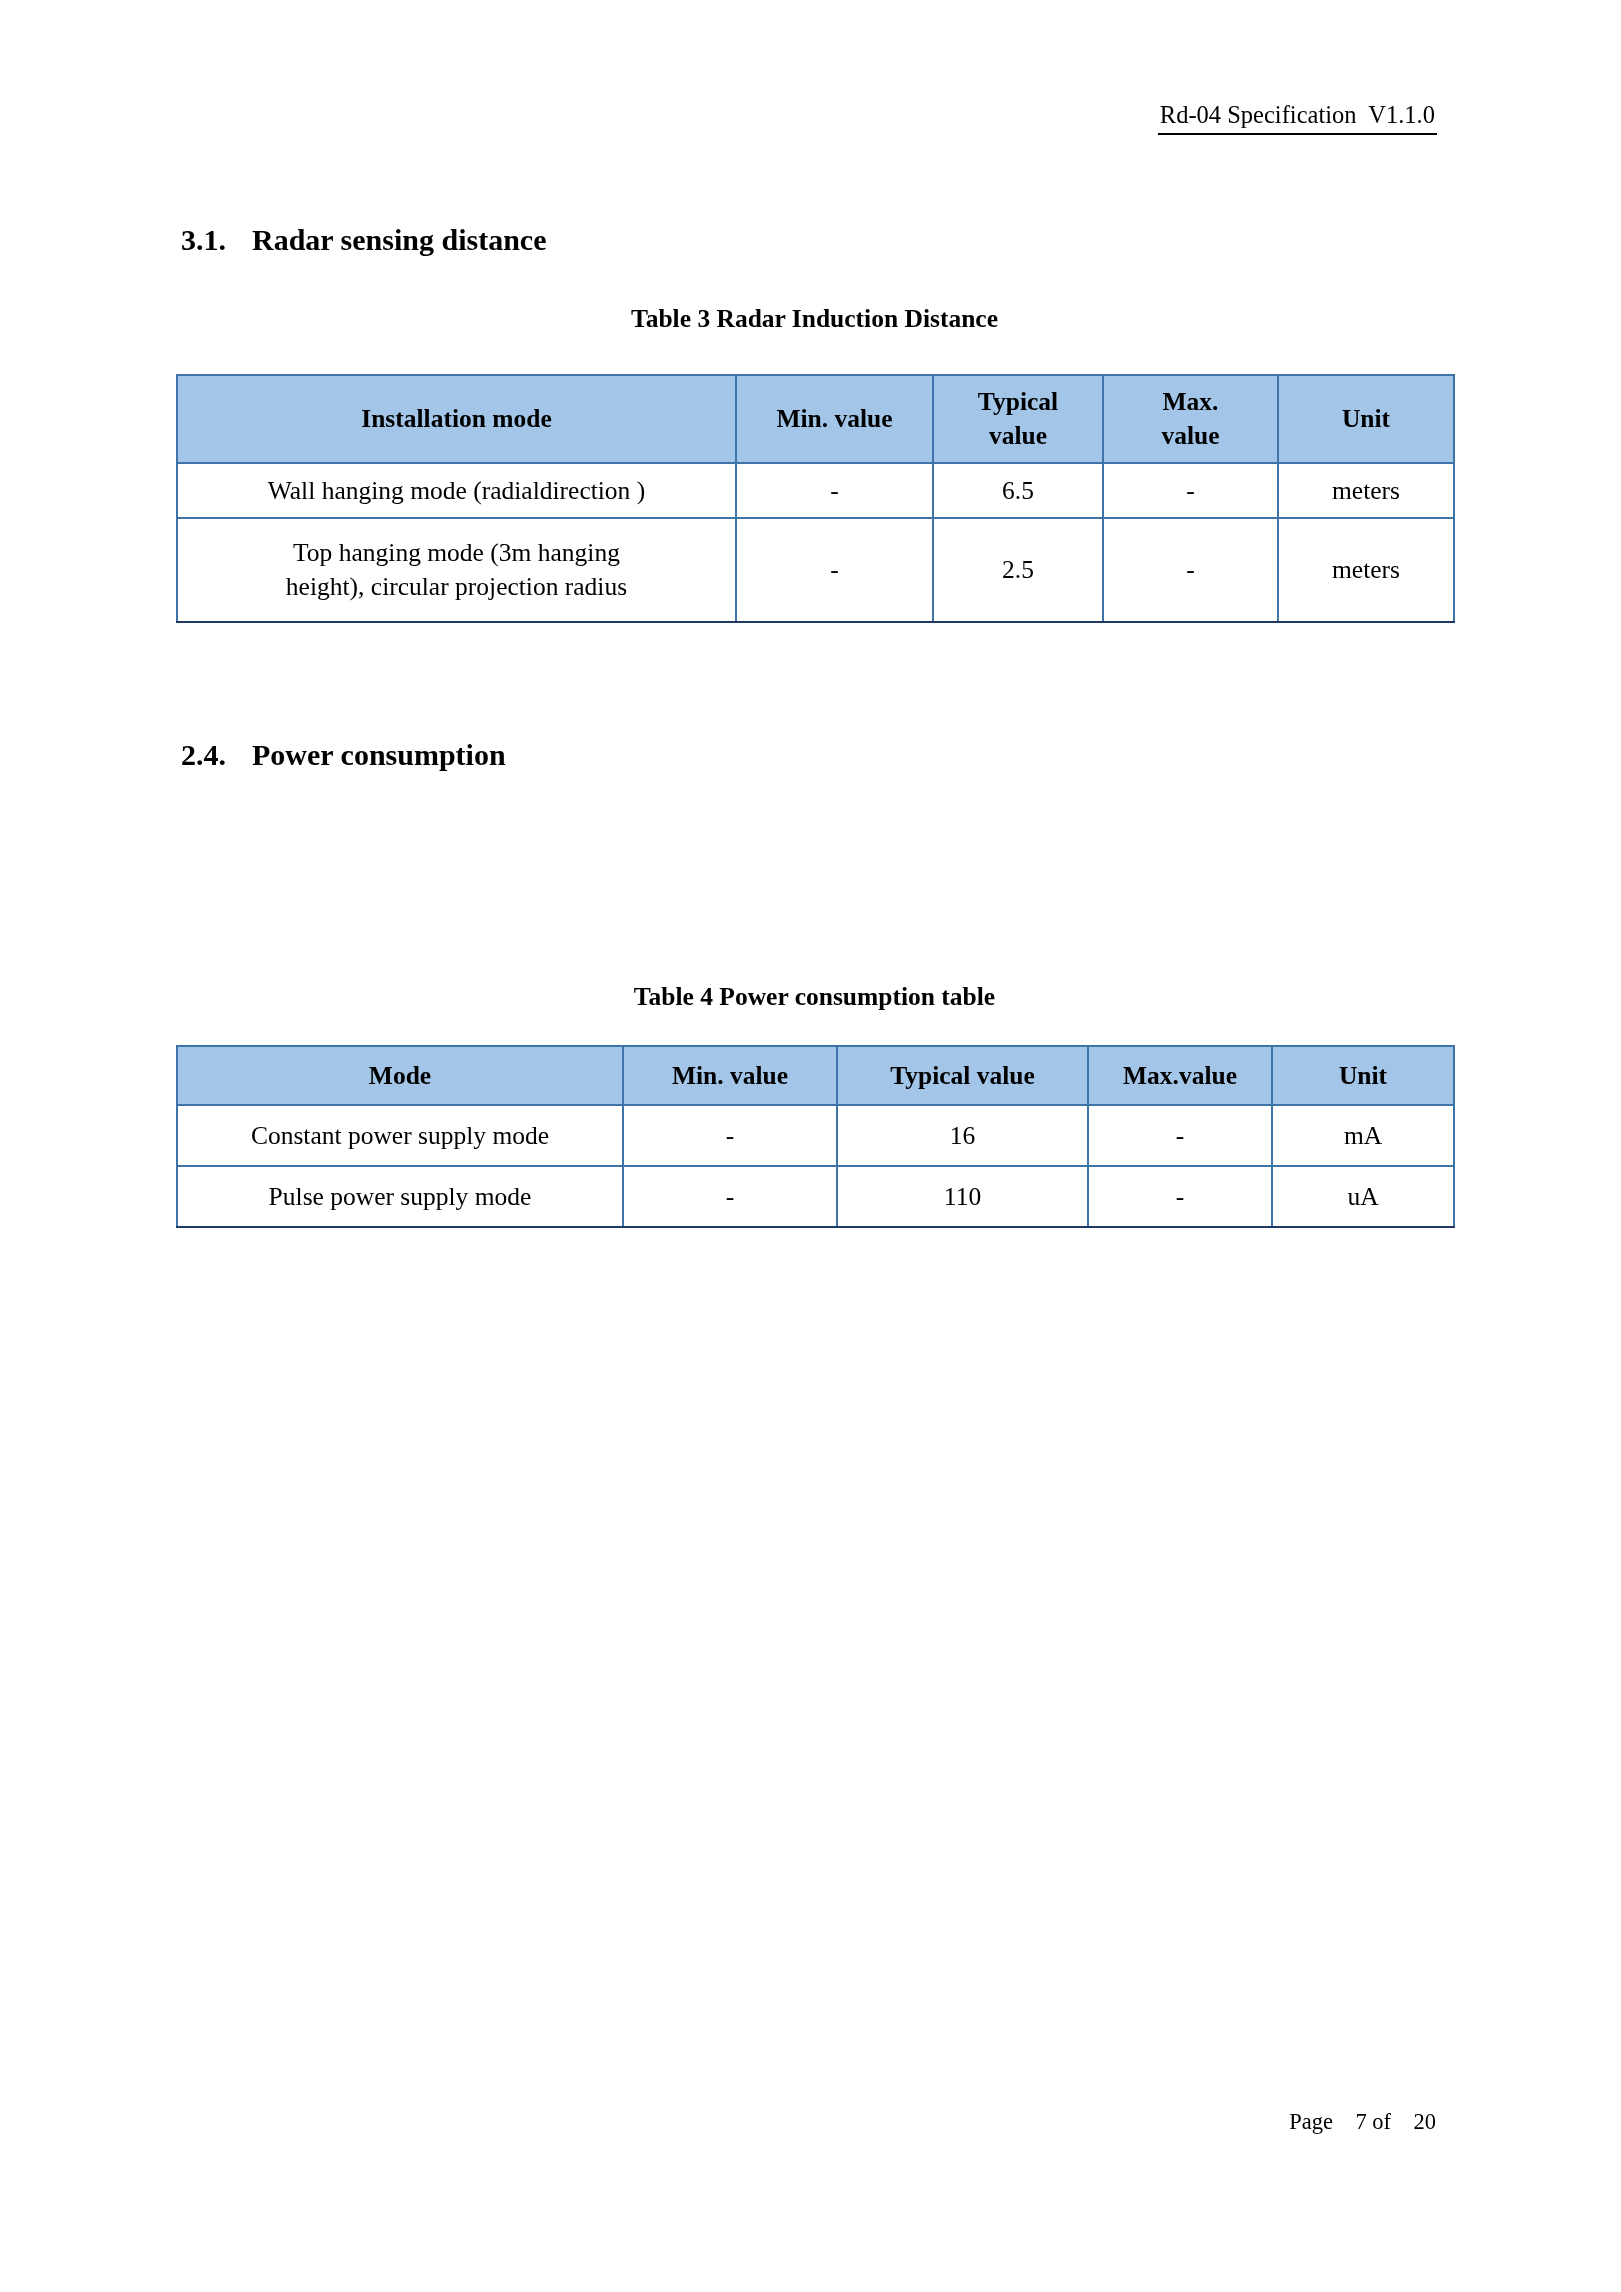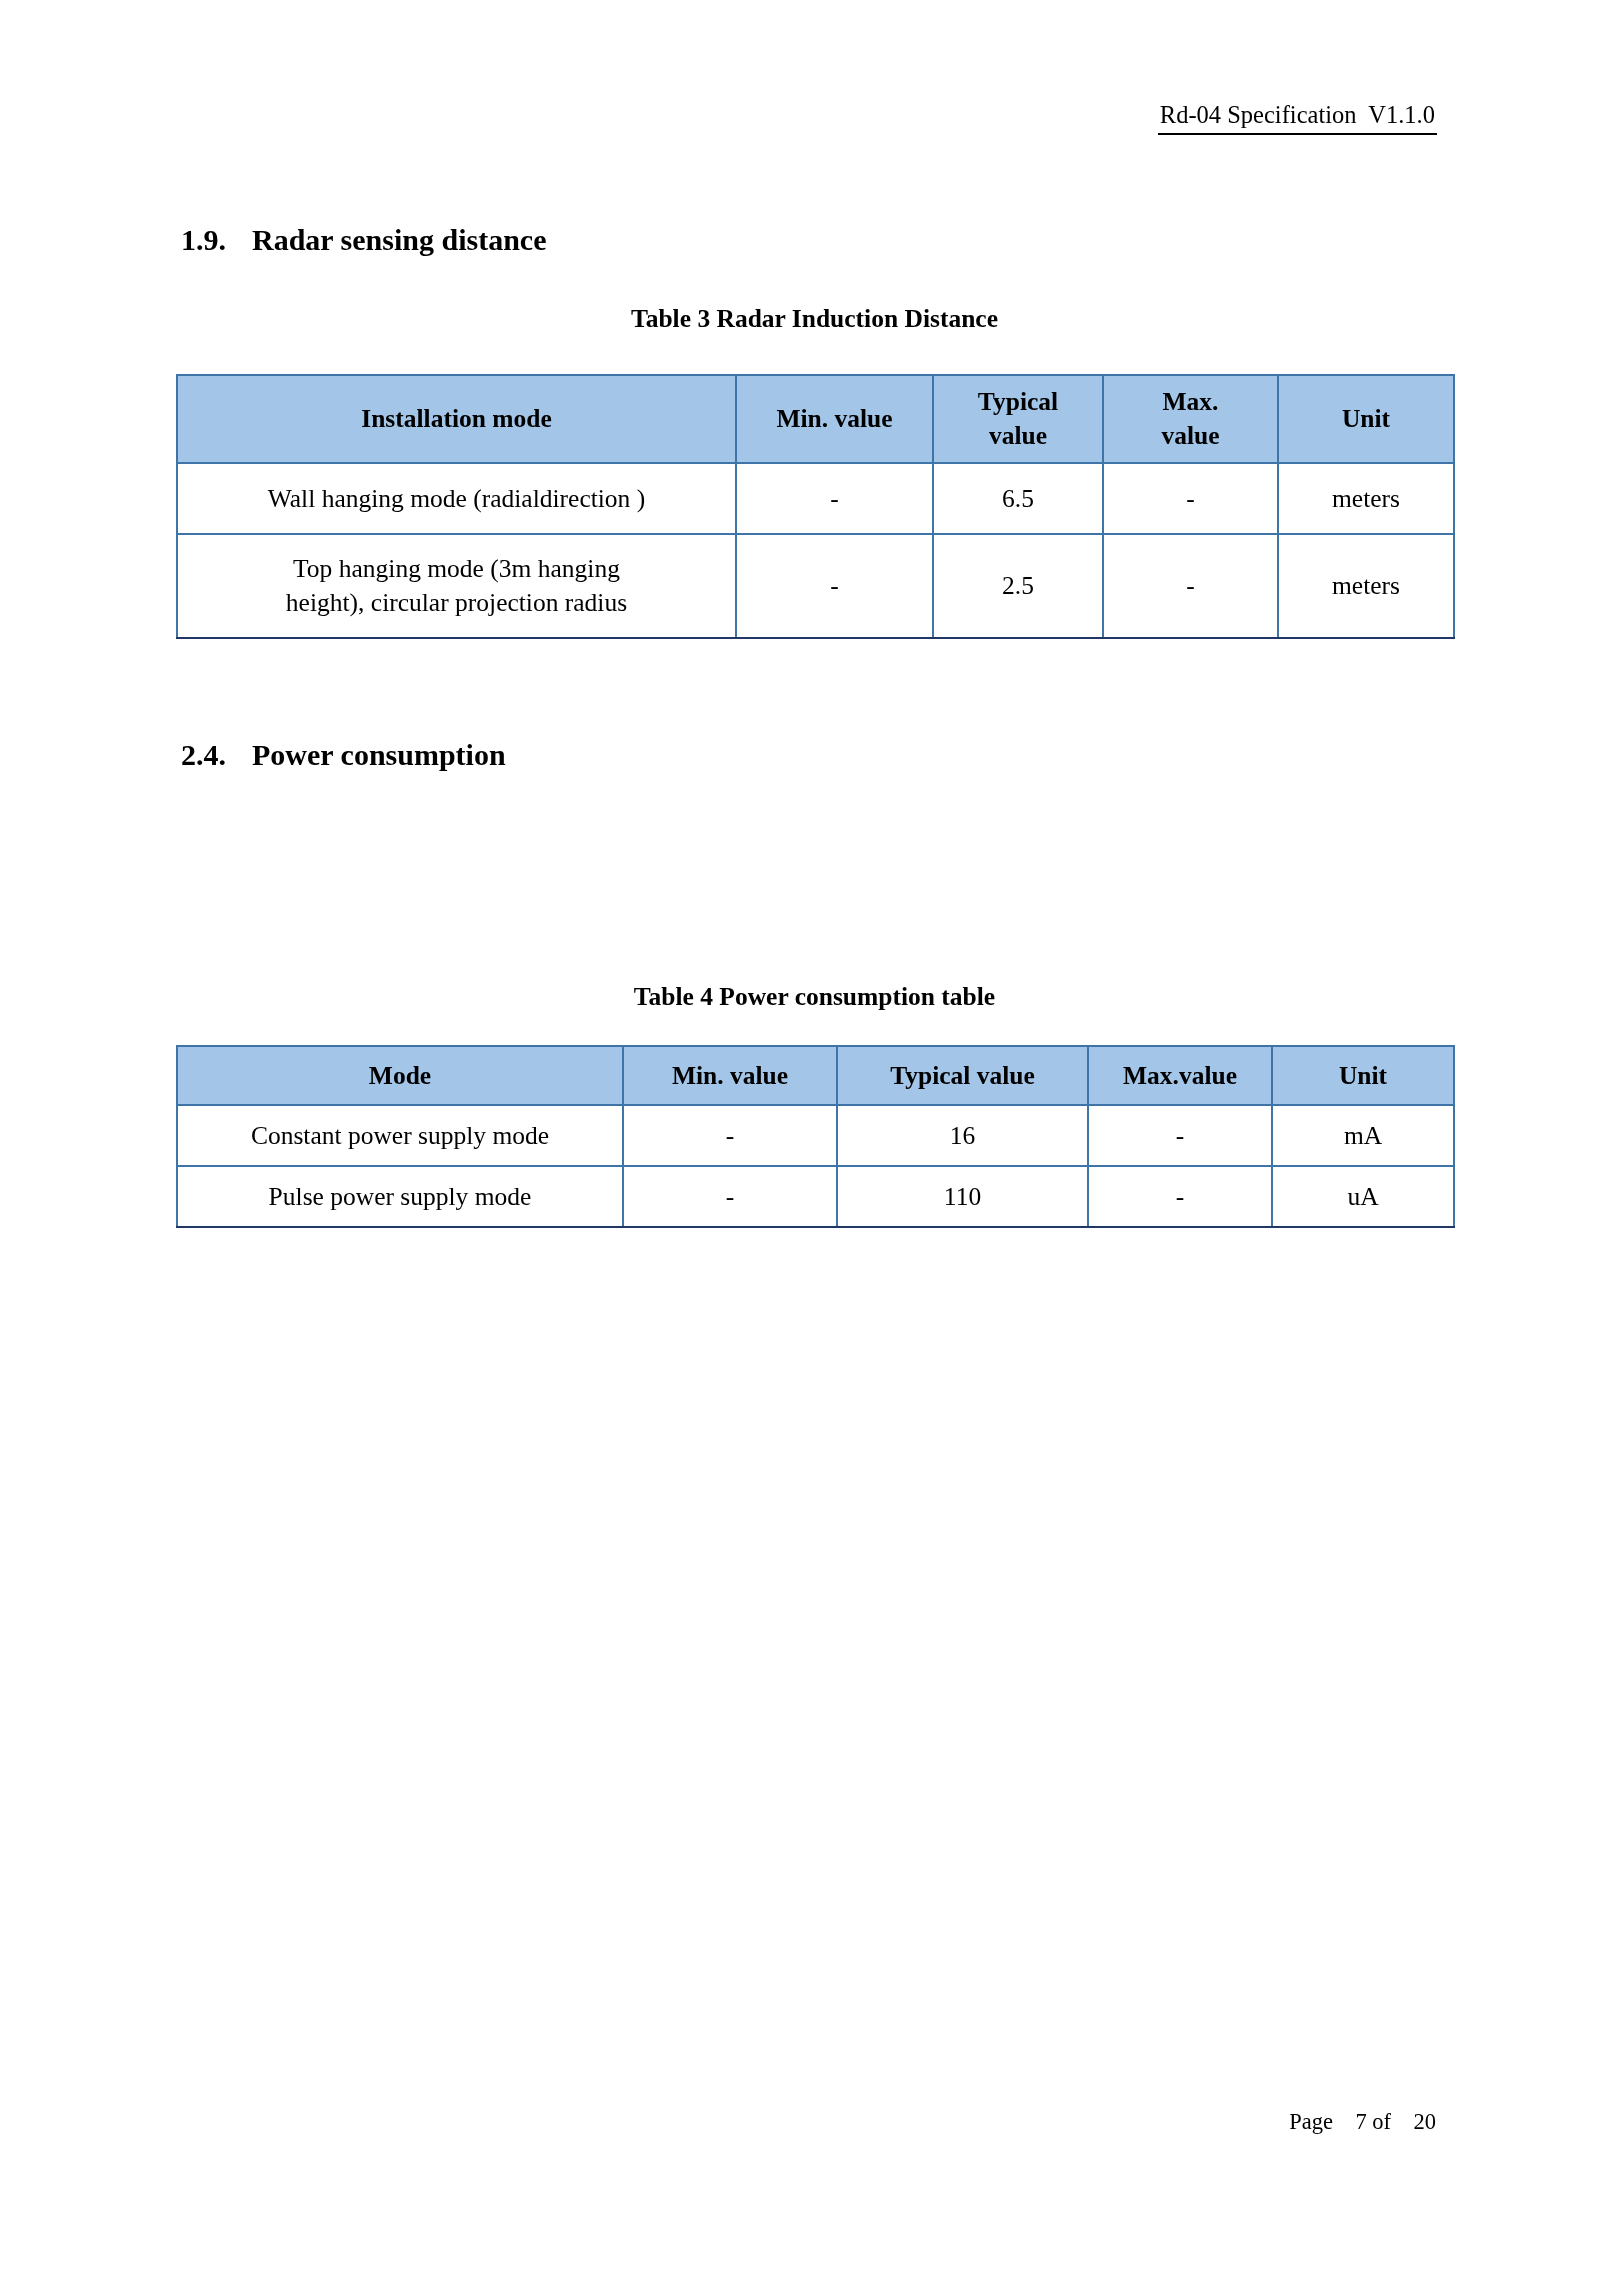--- a/index.html
+++ b/index.html
@@ -44,21 +44,21 @@
     padding:2px 5.9px;
     white-space:pre-line;
     overflow:hidden;
   }
   .spec-table th{
     background:#A2C5E8;
     font-weight:bold;
   }
   .spec-table tbody tr:last-child td{border-bottom:2.9px solid #1F3864;}
   .t3 thead tr{height:88px;}
-  .t3 tbody tr.r0{height:71px;}
+  .t3 tbody tr.r0{height:55px;}
   .t3 tbody tr.r1{height:104px;}
   .t4 thead tr{height:59px;}
   .t4 tbody tr{height:61px;}
   .para{
     position:absolute;left:184px;top:835px;width:1264px;
     font-size:26.5px;line-height:51px;
   }
   .page-footer{
     position:absolute;top:2109px;right:185px;
     font-size:22.5px;white-space:pre;
@@ -67,21 +67,21 @@
 </head>
 <body>
 
 <div class="page">
 
   <div class="doc-header">
     <span class="doc-header-title">Rd-04 Specification  V1.1.0</span>
   </div>
 
   <h2 class="section-heading s23">
-    <span>1.9.</span><span class="section-title">Radar sensing distance</span>
+    <span>3.1.</span><span class="section-title">Radar sensing distance</span>
   </h2>
 
   <div class="table-caption cap3">Table 3 Radar Induction Distance</div>
 
   <table class="spec-table t3">
     <colgroup>
       <col style="width:559px">
         <col style="width:197px">
         <col style="width:170px">
         <col style="width:175px">

